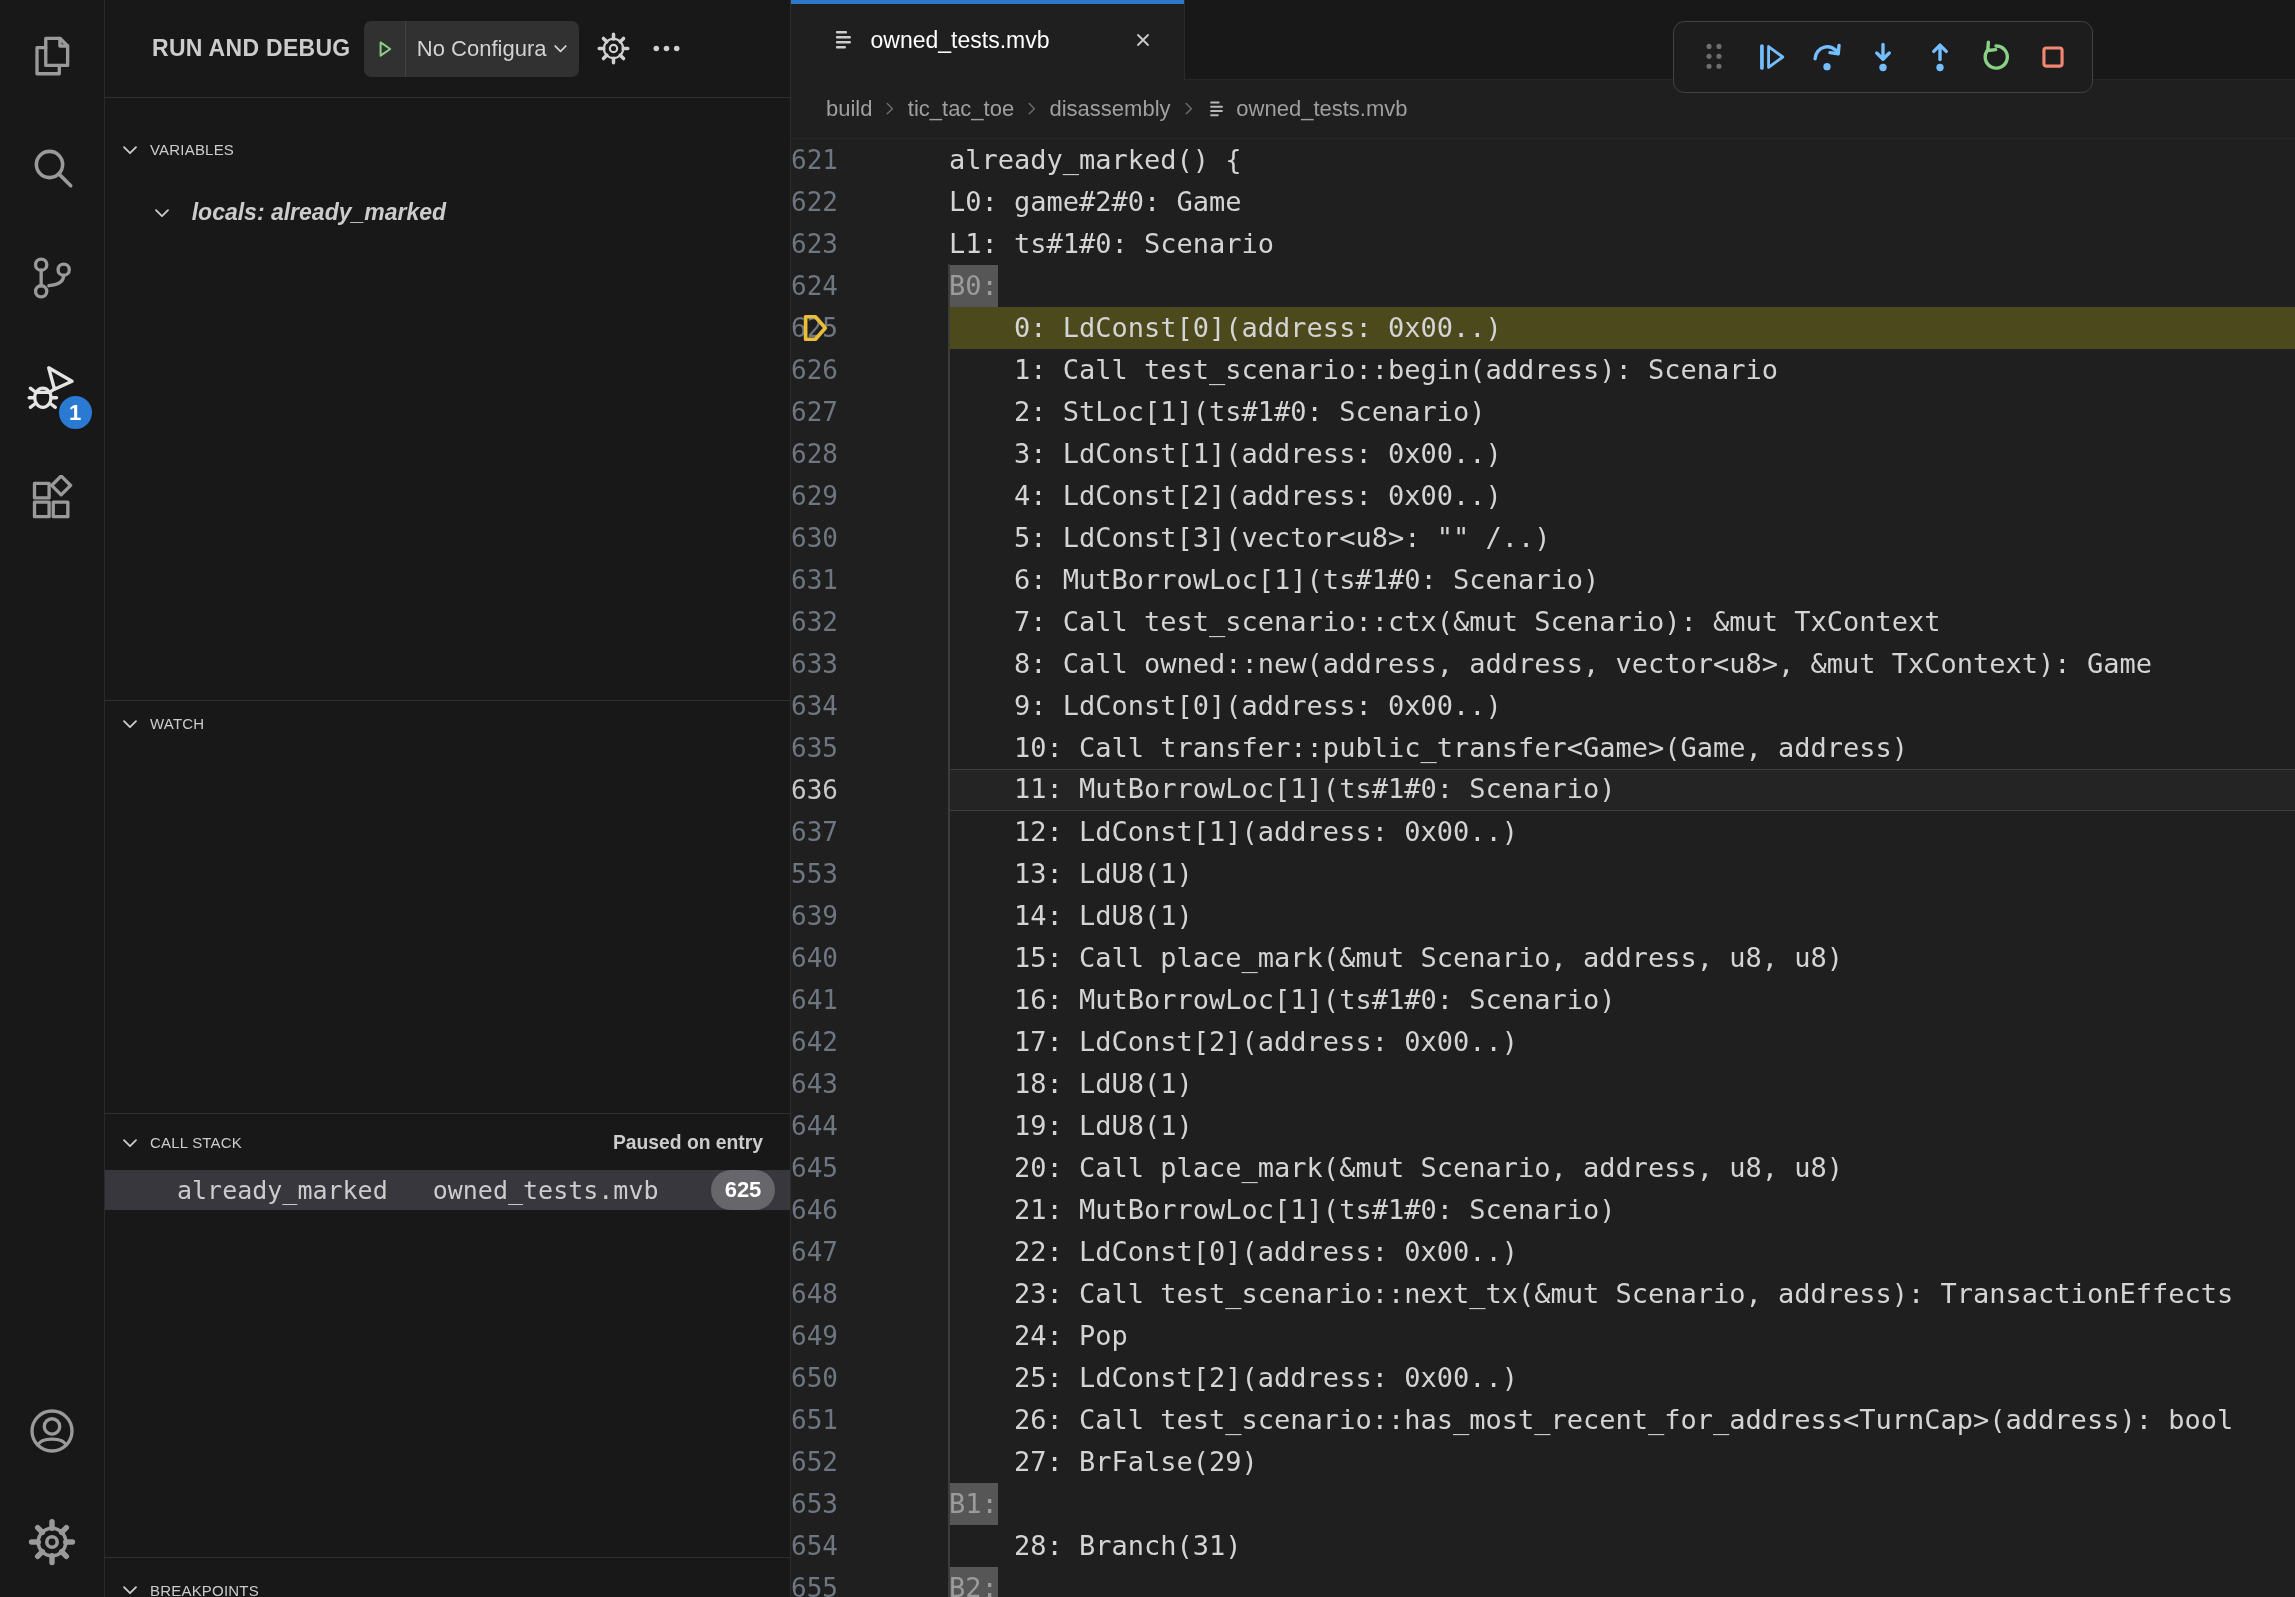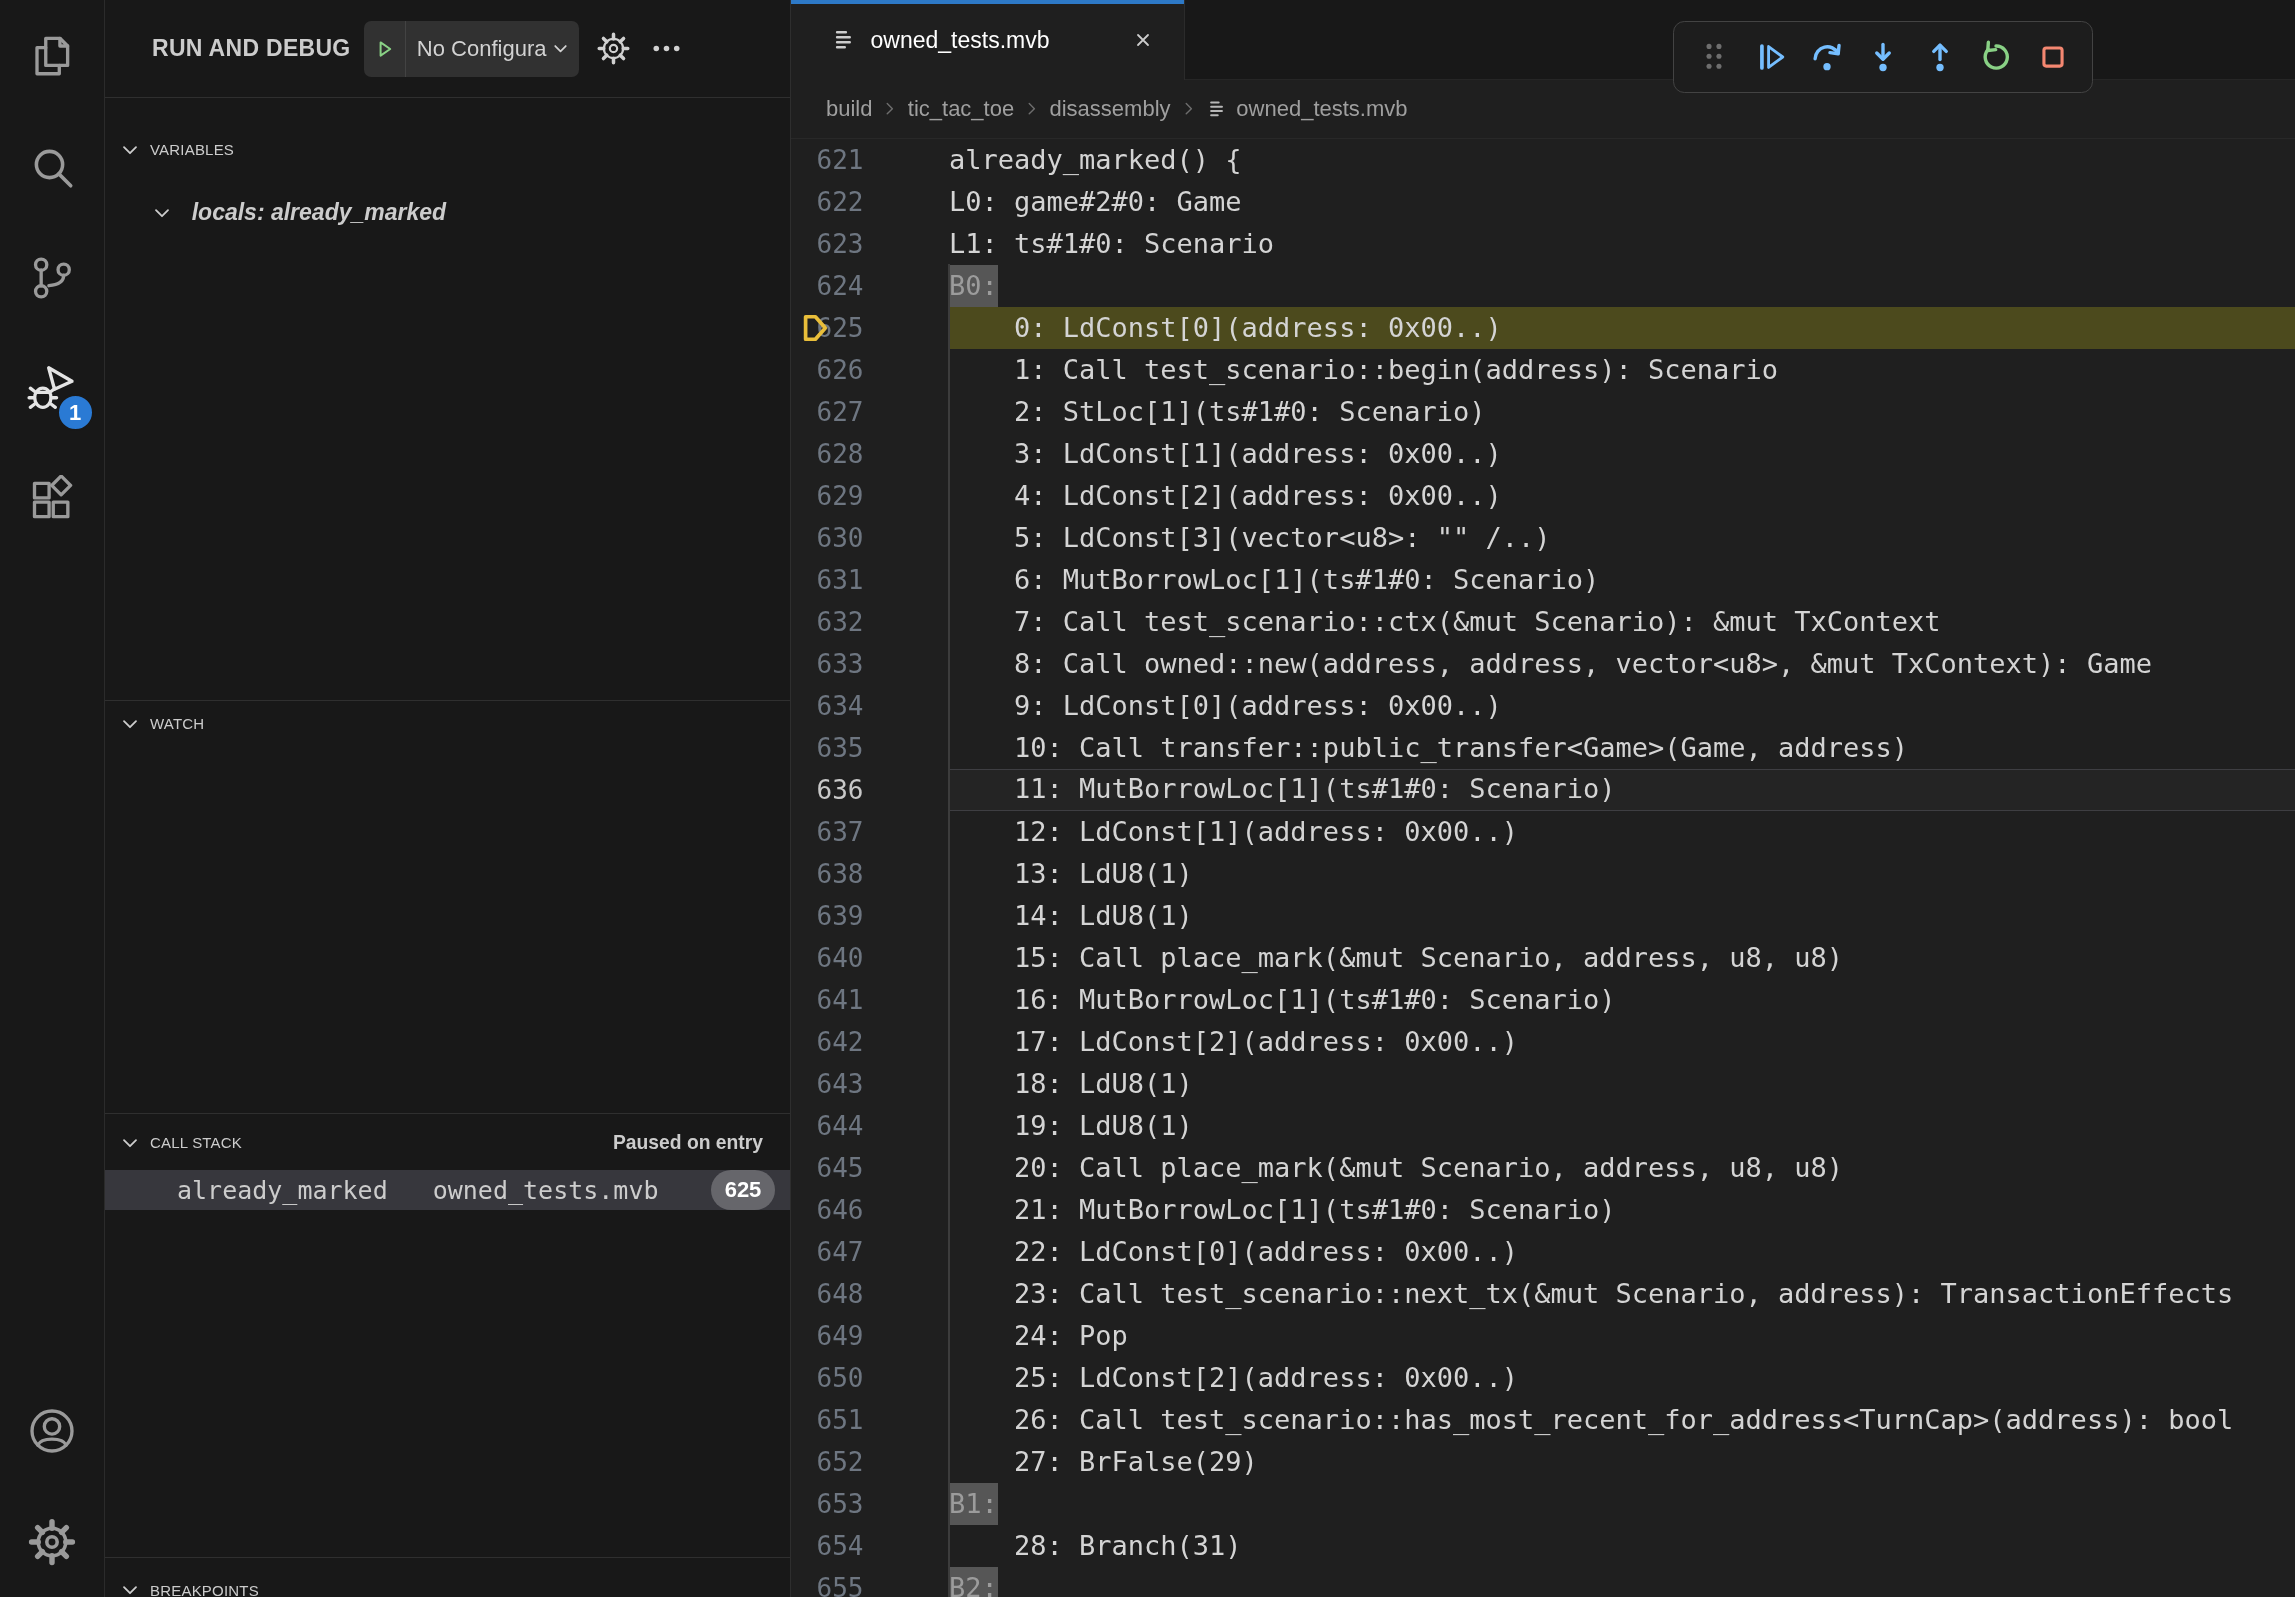--- a/index.html
+++ b/index.html
@@ -108,21 +108,21 @@
   .crumb-sep { color:#6d6d6d; display:flex; margin:0 8px; }
   .crumb-sep svg { width:19.3px; height:19.3px; }
   .crumb-file-icon { color:#b8b8b8; display:flex; margin-right:8px; }
   .crumb-file-icon svg { width:22.5px; height:22.5px; }
 
   
   .code-area { flex:1; position:relative; overflow:hidden; font-family:"DejaVu Sans Mono", monospace; }
   .indent-guide { position:absolute; left:157px; top:125px; bottom:0; width:1.6px; background:#3c3c3c; }
   .code-row { display:flex; height:42px; }
   .gutter {
-    width:158px; flex:none; position:relative; display:flex; align-items:center; justify-content:center;
+    width:158px; flex:none; position:relative; display:flex; align-items:center; justify-content:flex-start;
     padding-right:60px; cursor:pointer;
   }
   .num { font-size:26px; color:#6e7681; }
   .marker { position:absolute; left:11.3px; top:50%; transform:translateY(-50%); display:flex; }
   .line-content {
     flex:1; min-width:0; height:42px; line-height:42px; white-space:pre;
     font-size:27px; color:#d4d4d4; cursor:text;
   }
   .row-current .line-content { background:#4c4a1d; }
   .row-cursor .line-content { border-top:1.6px solid #3e3e42; border-bottom:1.6px solid #3e3e42; background:rgba(255,255,255,0.025); line-height:38px; }
@@ -487,21 +487,21 @@
             <div class="line-content">    11: MutBorrowLoc[1](ts#1#0: Scenario)</div>
           </div>
           <div class="code-row">
             <div class="gutter">
               <span class="num">637</span>
             </div>
             <div class="line-content">    12: LdConst[1](address: 0x00..)</div>
           </div>
           <div class="code-row">
             <div class="gutter">
-              <span class="num">638</span>
+              <span class="num">553</span>
             </div>
             <div class="line-content">    13: LdU8(1)</div>
           </div>
           <div class="code-row">
             <div class="gutter">
               <span class="num">639</span>
             </div>
             <div class="line-content">    14: LdU8(1)</div>
           </div>
           <div class="code-row">

